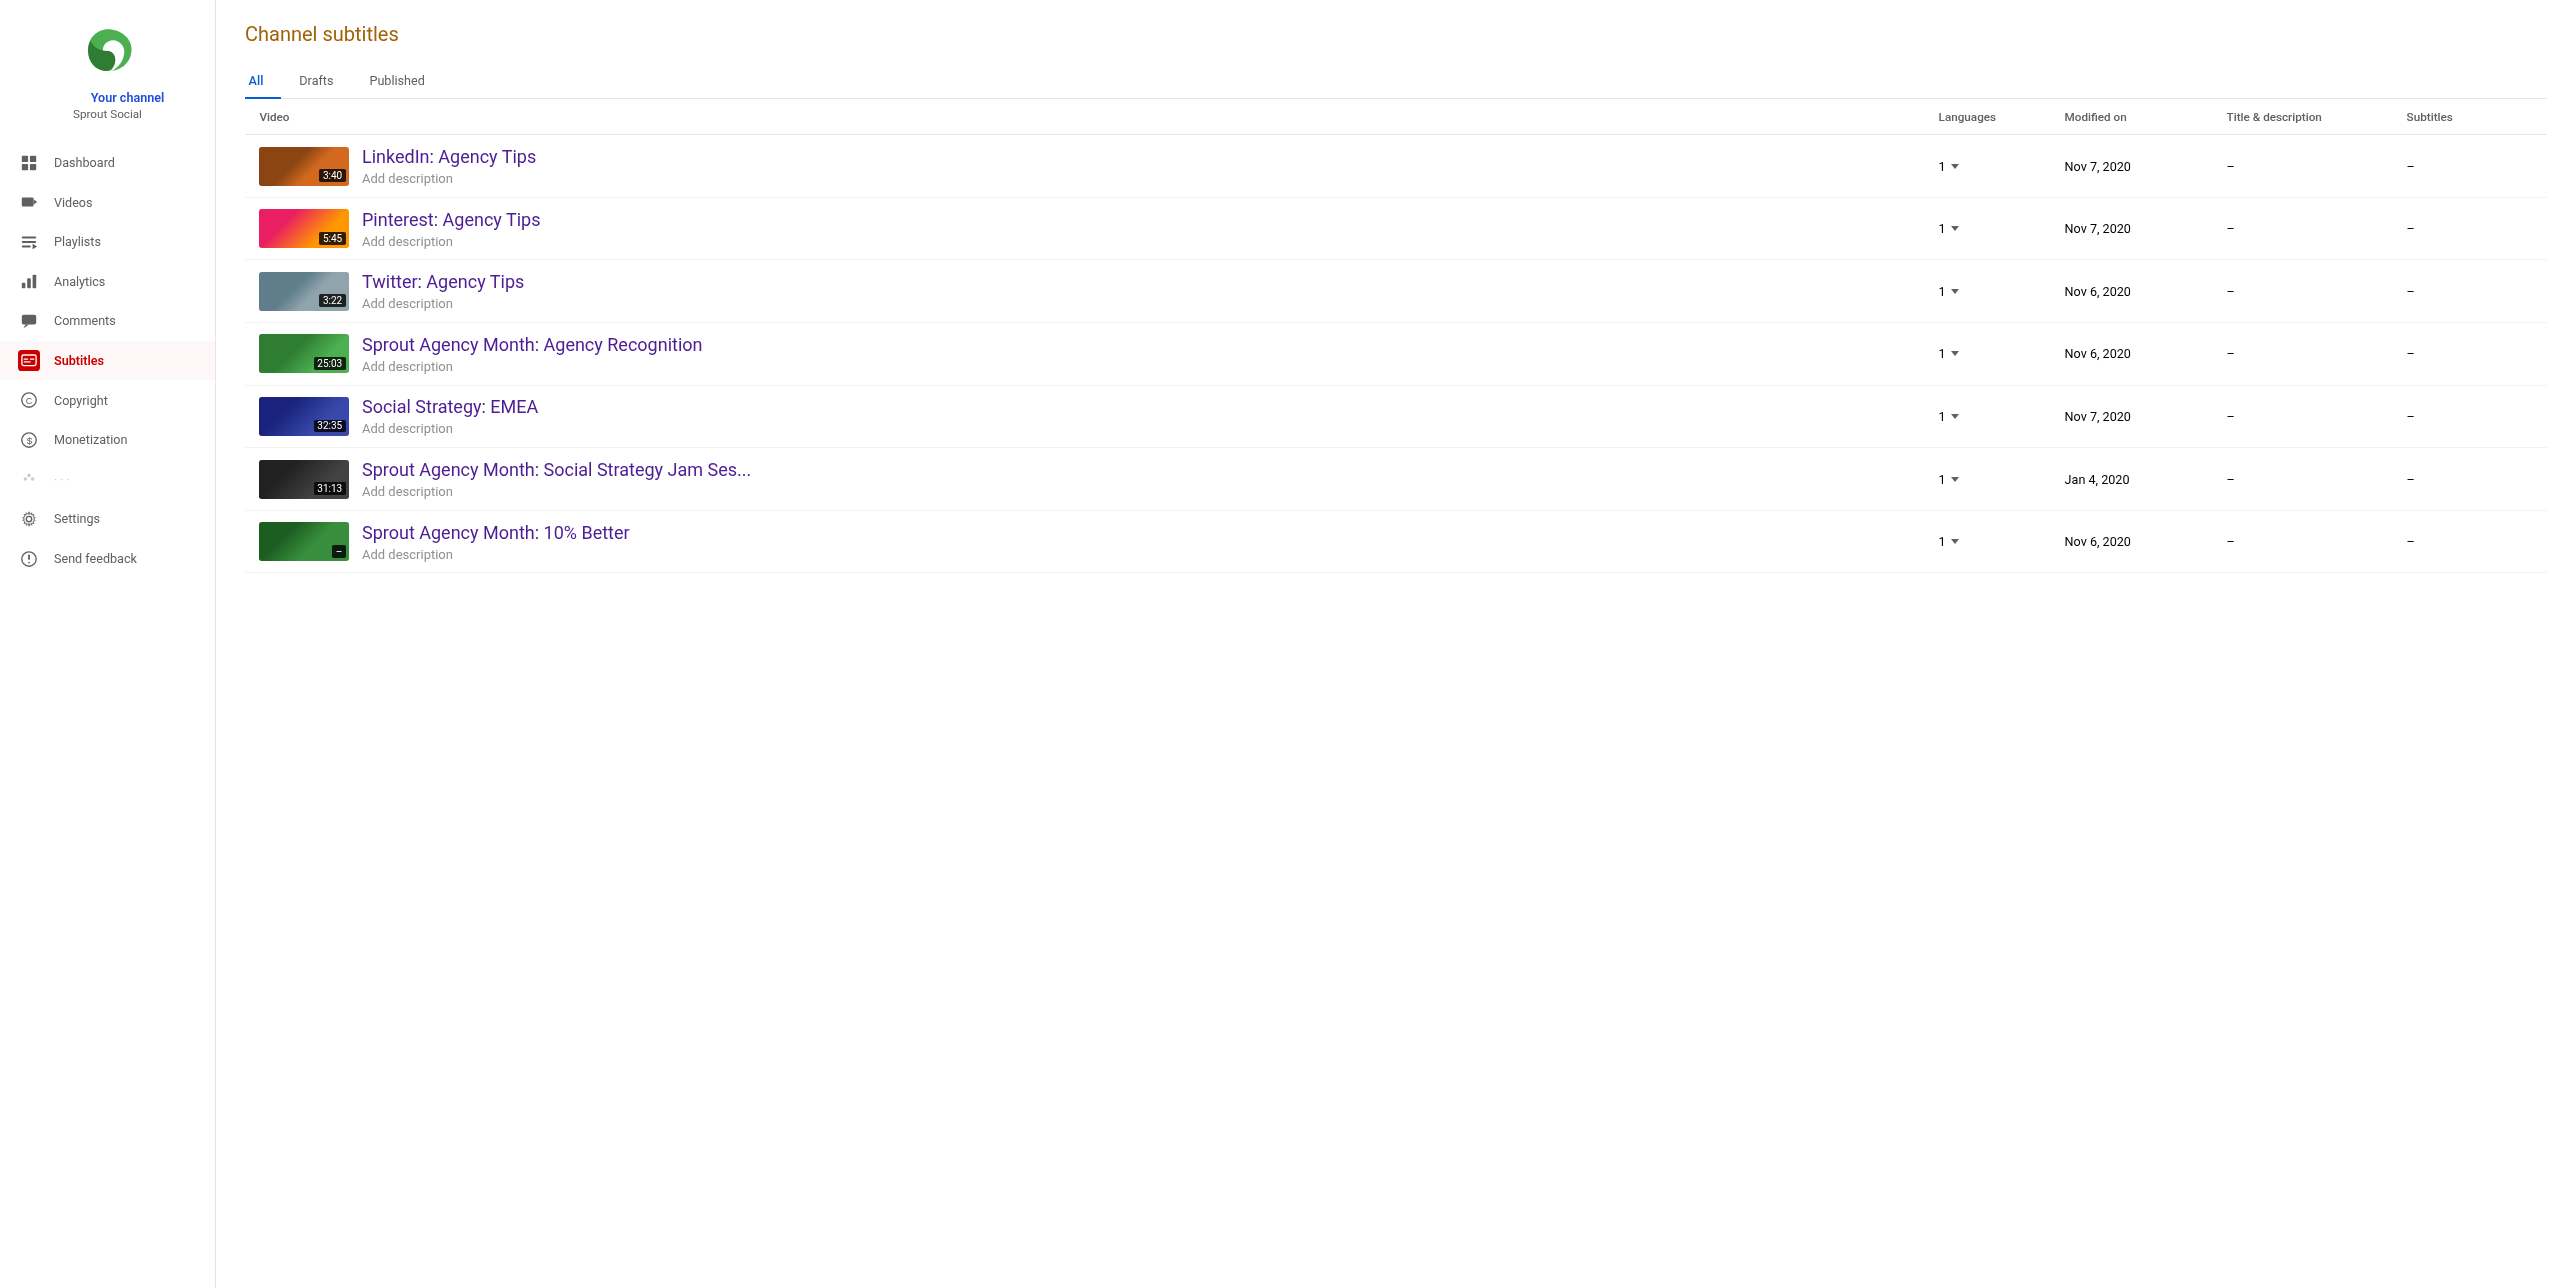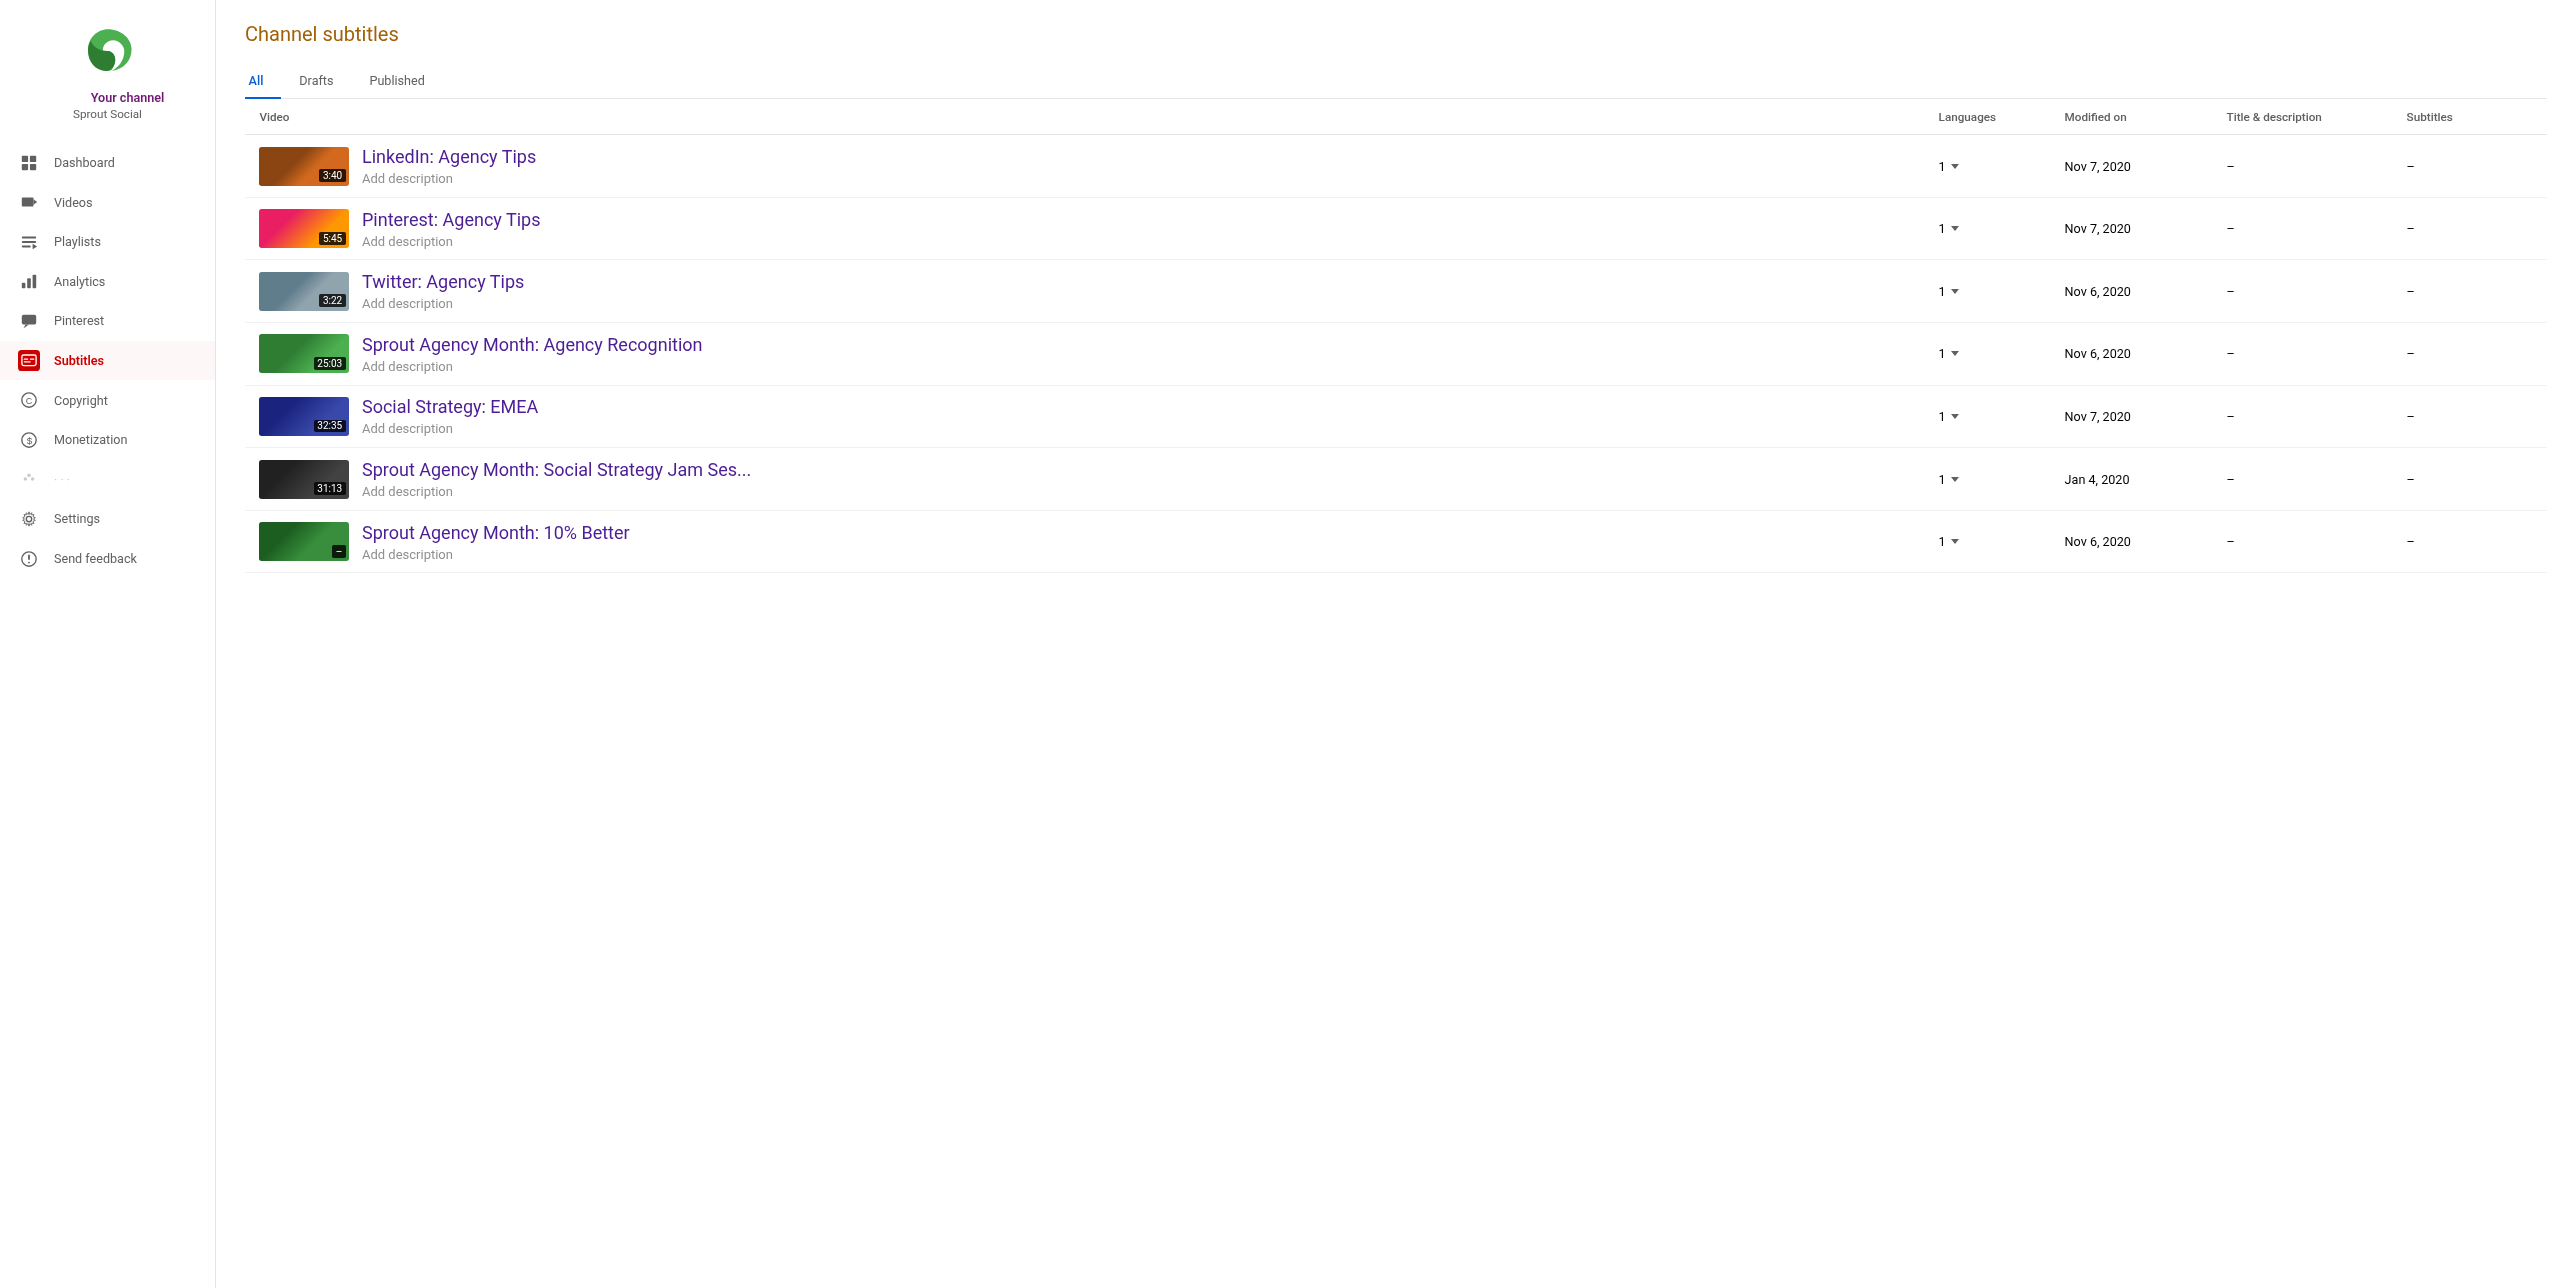--- a/index.html
+++ b/index.html
@@ -24,21 +24,21 @@
       padding: 21.6px 14.4px 14.4px;
     }
     .logo-icon {
       width: 58px;
       height: 58px;
       margin-bottom: 10.8px;
     }
     .channel-name {
       font-weight: 600;
       font-size: 12.6px;
-      color: #701a75;
+      color: #1d4ed8;
       margin-left: 40px;
     }
     .channel-sub {
       font-size: 11.7px;
       color: #606060;
       margin-top: 1.8px;
     }
     .sidebar-nav {
       margin-top: 7.2px;
     }
@@ -253,21 +253,21 @@
       <span>Analytics</span>
     </div>
 
     <div class="nav-item">
       <span class="nav-icon">
         <svg width="18" height="18" viewBox="0 0 20 20" fill="none">
             <rect x="2" y="3" width="16" height="11" rx="2" fill="#606060"></rect>
             <polygon points="6,14 4,18 10,14" fill="#606060"></polygon>
           </svg>
       </span>
-      <span>Pinterest</span>
+      <span>Comments</span>
     </div>
 
     <div class="nav-item active">
       <span class="nav-icon" style="background:#cc0000;border-radius:3.6px;padding:2.7px;">
         <svg width="16" height="12.6" viewBox="0 0 18 14" fill="none">
             <rect x="1" y="1" width="16" height="12" rx="2" fill="none" stroke="#fff" stroke-width="1.5"></rect>
             <rect x="3" y="5" width="5" height="1.5" rx="0.5" fill="#fff"></rect>
             <rect x="10" y="5" width="5" height="1.5" rx="0.5" fill="#fff"></rect>
             <rect x="3" y="8" width="8" height="1.5" rx="0.5" fill="#fff"></rect>
           </svg>

